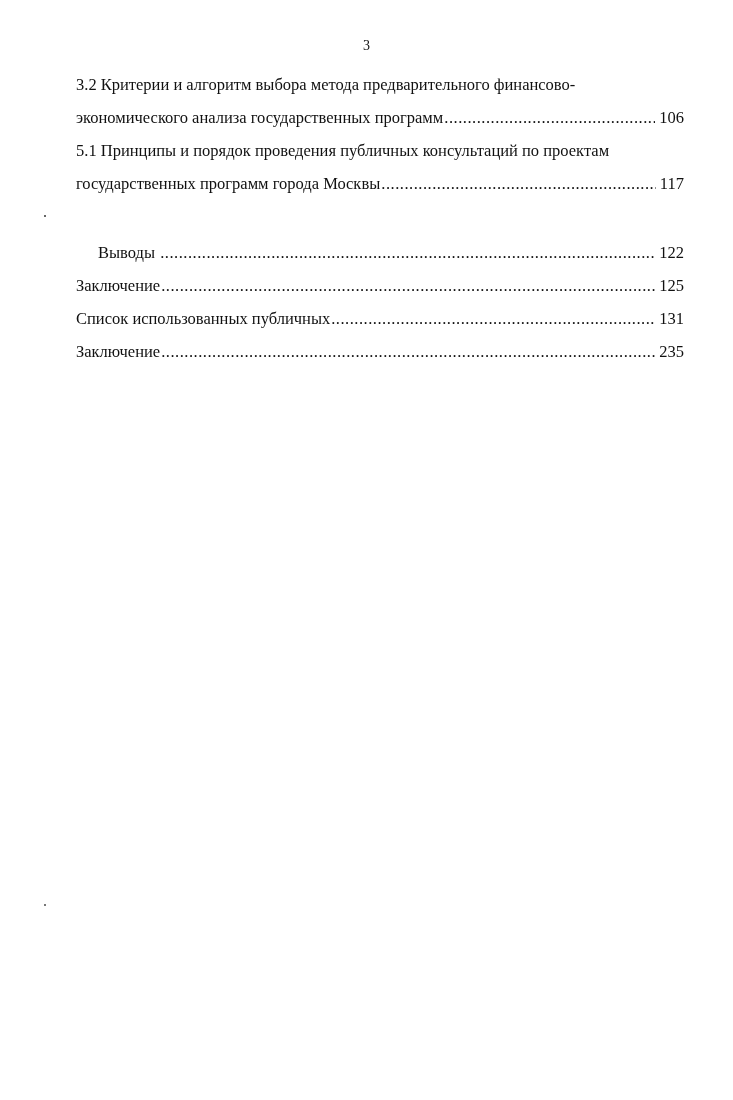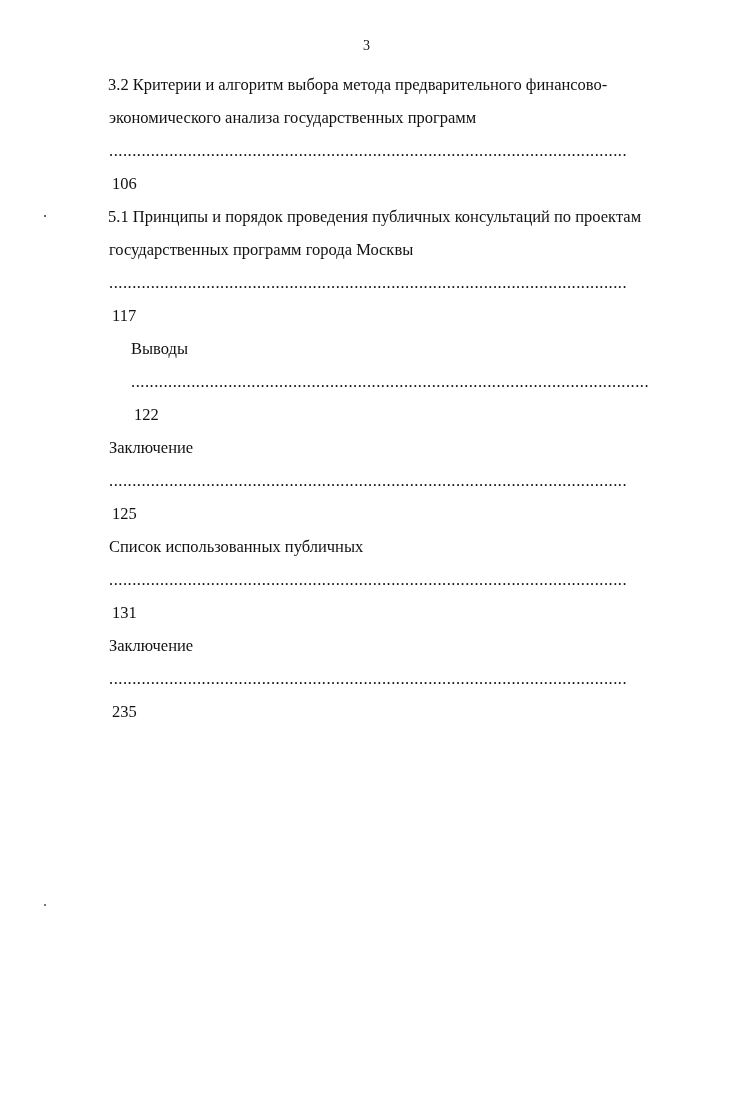--- a/index.html
+++ b/index.html
@@ -21,39 +21,38 @@
     top: 38px;
     left: 0;
     width: 733px;
     text-align: center;
     font-size: 14px;
     color: #111;
   }
   .toc {
     position: absolute;
     top: 68px;
-    left: 108px;
+    left: 76px;
     width: 608px;
   }
   
   .entry-block {
     font-size: 16.5px;
     line-height: 33px;
     color: #111;
   }
   .entry-line {
     white-space: nowrap;
     overflow: hidden;
     display: block;
   }
   .row {
     display: flex;
     align-items: baseline;
     width: 100%;
-    flex-direction: column;
   }
   .label {
     flex: 0 0 auto;
     white-space: pre;
   }
   .leader {
     flex: 1 1 auto;
     overflow: hidden;
     white-space: nowrap;
     letter-spacing: 0.5px;
@@ -111,21 +110,21 @@
 
     <div class="entry-block">
       <span class="entry-line first-line">5.1 Принципы и порядок проведения публичных консультаций по проектам</span>
       <div class="row">
         <span class="label">государственных программ города Москвы</span>
         <span class="leader">................................................................................................................</span>
         <span class="pagenum">117</span>
       </div>
     </div>
 
-    <div class="entry-block sub" style="padding-left:22px;">
+    <div class="entry-block sub" style="padding-left:22px;margin-top:36px;">
       <div class="row">
         <span class="label">Выводы </span>
         <span class="leader">................................................................................................................</span>
         <span class="pagenum">122</span>
       </div>
     </div>
 
     <div class="entry-block">
       <div class="row">
         <span class="label">Заключение</span>

